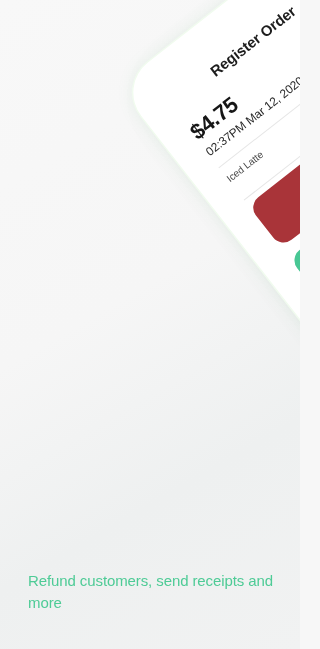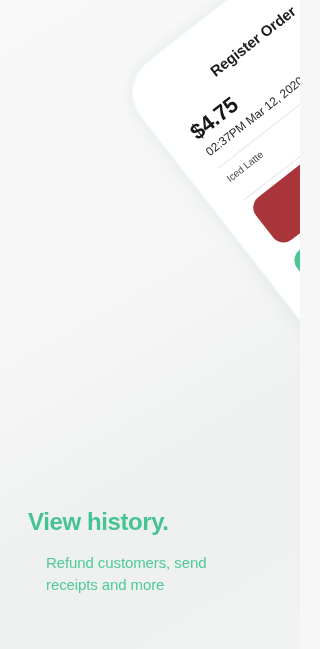--- a/index.html
+++ b/index.html
@@ -160,21 +160,21 @@
     color: #45c392;
     letter-spacing: -0.4px;
     margin: 0 0 11px 0;
     line-height: 1.05;
   }
   .caption-sub {
     font-size: 15px;
     color: #4ecb96;
     line-height: 1.42;
     letter-spacing: -0.1px;
-    margin: 18px;
+    margin: 0;
   }
 </style>
 </head>
 <body>
 
 <div id="app">
 
   <div class="phone-stage">
     <div class="phone">
       <div class="phone-screen">
@@ -201,17 +201,16 @@
         <div class="actions">
           <div class="action-btn action-refund">Refund</div>
           <div class="action-btn action-receipt">Send Receipt</div>
         </div>
 
       </div>
     </div>
   </div>
 
   <div class="caption">
-    <h1 class="caption-title">View history.</h1>
     <p class="caption-sub">Refund customers, send receipts and more</p>
   </div>
 
 </div>
 
 </body></html>

